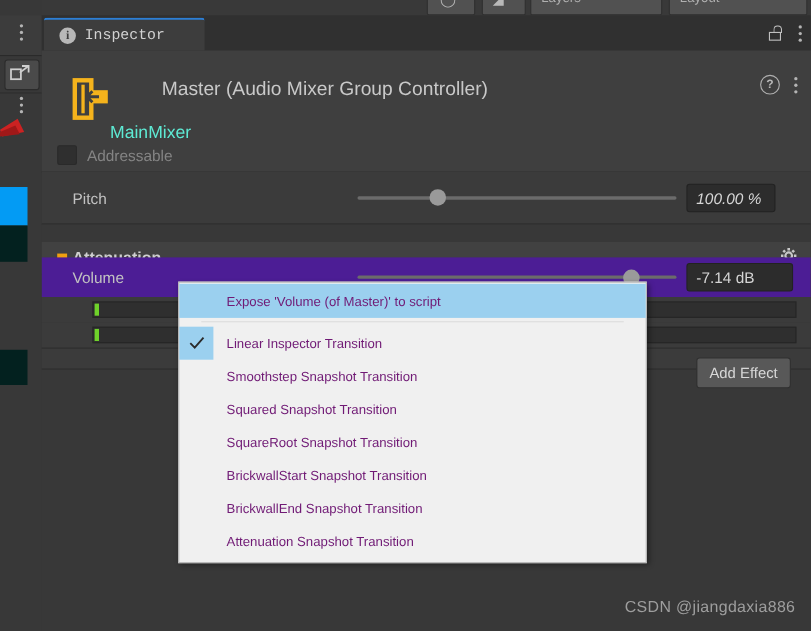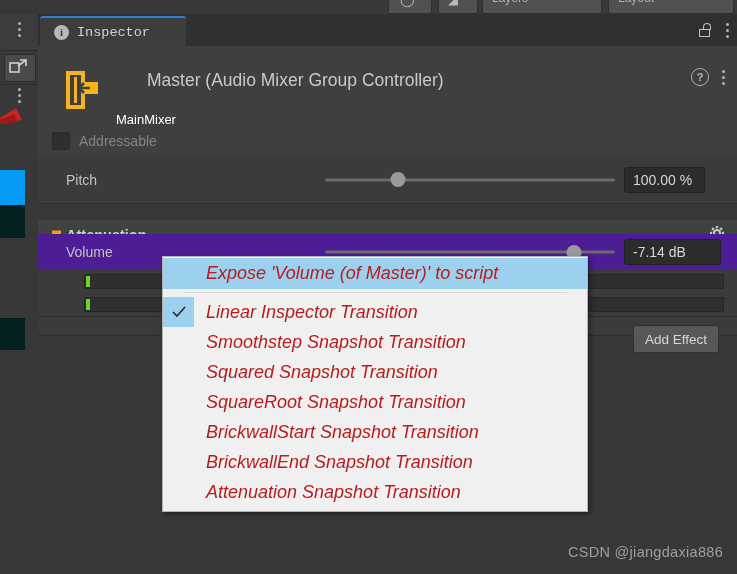--- a/index.html
+++ b/index.html
@@ -47,38 +47,38 @@
   .tab-right{position:absolute;right:8px;top:0;height:32px;display:flex;align-items:center;gap:14px;}
   .lock-ico{width:13px;height:14px;position:relative;}
   .lock-ico .body{position:absolute;left:0;bottom:0;width:11px;height:8px;border:1.4px solid #c0c0c0;box-sizing:border-box;}
   .lock-ico .shackle{position:absolute;left:4px;top:0;width:8px;height:7px;border:1.4px solid #c0c0c0;border-bottom:none;
                      border-radius:4px 4px 0 0;box-sizing:border-box;}
 
   
   .objhdr{position:absolute;left:0;top:32px;width:699px;height:110px;background:#3f3f3f;border-bottom:1px solid #2c2c2c;}
   .obj-icon{position:absolute;left:22px;top:21px;width:46px;height:46px;}
   .obj-title{position:absolute;left:76px;top:24px;font-size:17.5px;color:#c9c9c9;white-space:nowrap;margin-left:33px;}
-  .obj-sub{position:absolute;left:78px;top:66px;font-size:13px;color:#ffffff;}
+  .obj-sub{position:absolute;left:62px;top:66px;font-size:16px;color:#5eead4;}
   .hdr-tools{position:absolute;right:12px;top:22px;display:flex;align-items:center;gap:13px;}
   .help-ico{width:16px;height:16px;border-radius:50%;border:1.6px solid #b0b0b0;color:#b8b8b8;font-size:11px;
             display:flex;align-items:center;justify-content:center;font-weight:bold;}
   .addr-row{position:absolute;left:14px;top:86px;display:flex;align-items:center;gap:9px;}
   .chk{width:16px;height:16px;background:#2f2f2f;border:1px solid #2a2a2a;border-radius:2px;}
   .addr-lbl{font-size:14px;color:#848484;}
 
   
   .row{position:absolute;left:0;width:699px;box-sizing:border-box;}
   .row-pitch{top:142px;height:48px;background:#3b3b3b;border-bottom:1px solid #2e2e2e;}
   .prop-lbl{position:absolute;left:28px;top:50%;transform:translateY(-50%);font-size:14px;color:#c2c2c2;}
   .slider{position:absolute;height:3px;background:#6b6b6b;border-radius:2px;top:50%;transform:translateY(-50%);}
   .sl-pitch{left:287px;width:290px;}
   .knob{position:absolute;width:15px;height:15px;border-radius:50%;background:#9a9a9a;top:50%;transform:translate(-50%,-50%);}
   .valbox{position:absolute;top:50%;transform:translateY(-50%);height:26px;background:#2c2c2c;border:1px solid #222;
           border-radius:3px;display:flex;align-items:center;padding-left:8px;box-sizing:border-box;font-size:14px;color:#d5d5d5;}
-  .vb-pitch{left:586px;width:81px;}
+  .vb-pitch{left:586px;width:81px;font-style:italic;}
 
   
   .row-att{top:206px;height:30px;background:#414141;border-bottom:1px solid #2e2e2e;}
   .att-dot{position:absolute;left:14px;top:50%;transform:translateY(-50%);width:9px;height:9px;background:#f0a010;}
   .att-lbl{position:absolute;left:28px;top:50%;transform:translateY(-50%);font-size:14.5px;font-weight:bold;color:#cfcfcf;}
   .gear{position:absolute;right:12px;top:50%;transform:translateY(-50%);}
 
   
   .row-vol{top:220px;height:36px;background:#4c1d95;}
   .sl-vol{left:287px;width:290px;}
@@ -92,22 +92,22 @@
   .row-sep{position:absolute;left:0;top:302px;width:699px;height:1px;background:#2d2d2d;}
   .row-blank{position:absolute;left:0;top:303px;width:699px;height:18px;background:#3b3b3b;border-bottom:1px solid #2d2d2d;}
 
   
   .add-effect{position:absolute;right:18px;top:311px;height:26px;padding:0 11px;background:#585858;border:1px solid #303030;
               border-radius:3px;display:flex;align-items:center;font-size:13.5px;color:#d8d8d8;}
 
   
   .menu{position:absolute;left:124px;top:242px;width:426px;background:#f0f0f0;border:1px solid #b4b4b4;
         box-shadow:2px 2px 5px rgba(0,0,0,.45);z-index:40;padding:1px 0 4px 0;box-sizing:border-box;}
-  .mi{position:relative;height:30px;display:flex;align-items:center;font-size:18px;color:#b91c1c;
-      font-family:"Liberation Sans", sans-serif;font-style:italic;}
+  .mi{position:relative;height:30px;display:flex;align-items:center;font-size:12px;color:#701a75;
+      font-family:"Liberation Sans", sans-serif;}
   .mi .txt{position:absolute;left:43px;white-space:nowrap;}
   .mi.hl{background:#9bd0ef;height:31px;}
   .mi.hl .txt{left:43px;}
   .mdiv{height:1px;background:#dcdcdc;margin:3px 20px 4px 20px;}
   .tick{position:absolute;left:0;top:0;width:31px;height:30px;background:#9bd0ef;display:flex;align-items:center;justify-content:center;}
   .tick svg{display:block;}
 
   
   .wm{position:absolute;right:14px;bottom:14px;font-size:14.5px;color:#9e9e9e;letter-spacing:.3px;}
 </style>

